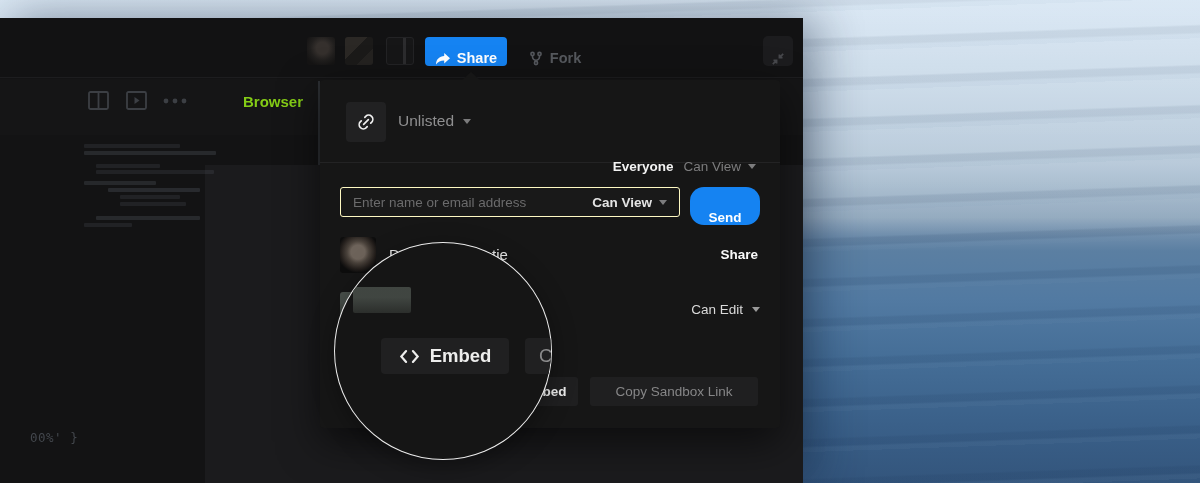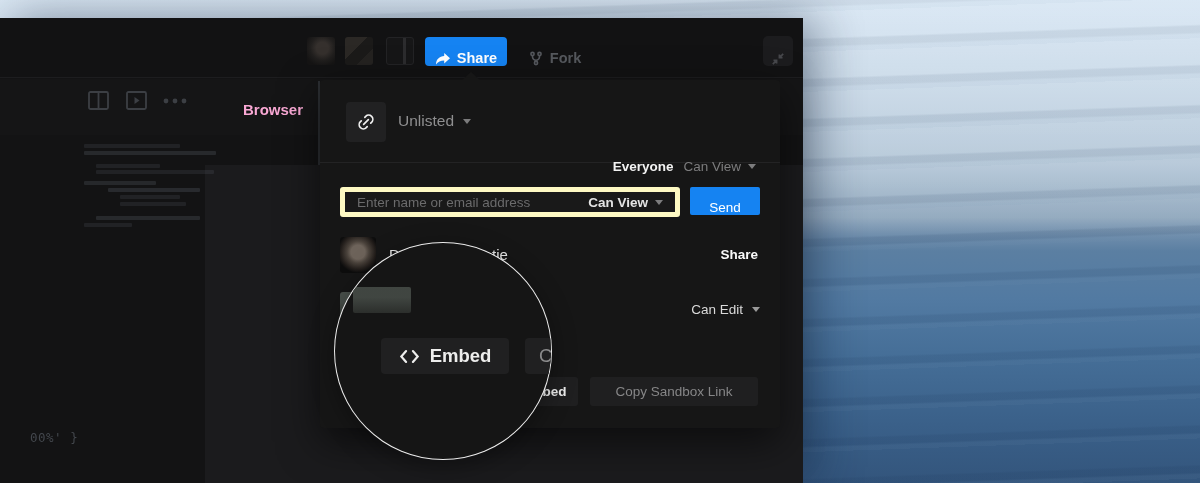--- a/index.html
+++ b/index.html
@@ -30,21 +30,21 @@
 
   .share-btn { position:absolute; left:425px; top:19px; width:82px; height:29px;
     border-radius:4px; color:#fff; font-size:14.5px; font-weight:700; }
   .ghost-btn { position:absolute; top:19px; height:29px; font-size:14.5px; font-weight:700; color:#55585d; }
   .fork-btn { left:522px; width:66px; }
   .create-btn { left:612px; width:140px; color:#4e5156; }
   .collapse-btn { position:absolute; left:763px; top:18px; width:30px; height:30px; background:#1c1c1e; border-radius:5px; }
 
   .browser-bar { position:absolute; left:0; top:61px; width:100%; height:56px; background:#151516; }
   .bb-icon { position:absolute; top:12px; color:#3c3f44; }
-  .bb-label { position:absolute; left:243px; top:14px; font-size:15px; font-weight:700; color:#f9a8d4;margin-top:8px; }
+  .bb-label { position:absolute; left:243px; top:14px; font-size:15px; font-weight:700; color:#84cc16; }
   .pane-divider { position:absolute; left:318px; top:63px; width:2px; height:84px; background:#2c2f33; }
 
   .preview-pane { position:absolute; left:205px; top:147px; width:598px; height:318px; background:#1b1b1d; }
 
   .code-line { position:absolute; height:4px; border-radius:1px; background:rgba(140,150,165,.12); }
   .code-fragment { position:absolute; left:4px; top:412px; font-family:"DejaVu Sans Mono", monospace;
     font-size:12.5px; color:#43474d; letter-spacing:.5px;margin-left:26px; }
 
   
   .popover { position:absolute; left:320px; top:80px; width:460px; height:348px;
@@ -56,28 +56,28 @@
   .link-square { position:absolute; left:26px; top:22px; width:40px; height:40px; background:#212122; border-radius:4px;
     display:flex; align-items:center; justify-content:center; }
   .unlisted { position:absolute; left:78px; top:32px; font-size:15.5px; color:#8f8f90; display:flex; align-items:center; gap:9px; }
   .header-right { position:absolute; right:24px; top:35px; display:flex; align-items:center; gap:10px; font-size:13.5px;margin-top:44px; }
   .everyone { color:#f2f2f2; font-weight:700; }
   .perm-dim { color:#7c7c7d; display:flex; align-items:center; gap:7px; }
 
   .tri { display:inline-block; width:0; height:0; border-left:4.5px solid transparent; border-right:4.5px solid transparent; border-top:5.5px solid currentColor; }
 
   .invite-input { position:absolute; left:20px; top:107px; width:340px; height:30px;
-    background:#191919; border:5px solid #fef9c3; border-radius:3px; display:flex; align-items:center; }
+    background:#191919; border:1px solid #fef9c3; border-radius:3px; display:flex; align-items:center; }
   .invite-input input { flex:1; min-width:0; background:transparent; border:none; outline:none;
     padding:0 10px 0 12px; font-family:"Liberation Sans", sans-serif; font-size:13.5px; color:#cfcfcf; }
   .invite-input input::placeholder { color:#6b6b6c; }
   .inner-perm { display:flex; align-items:center; gap:7px; color:#e4e4e4; font-size:13.5px; font-weight:700; padding-right:12px; white-space:nowrap; }
   .inner-perm .tri { color:#7d7d7e; }
-  .send-btn { position:absolute; left:370px; top:107px; width:70px; height:28px;
-    border-radius:2px; color:#fff; font-size:13.5px; font-weight:400; }
+  .send-btn { position:absolute; left:370px; top:107px; width:70px; height:38px;
+    border-radius:14px; color:#fff; font-size:13.5px; font-weight:700; }
 
   .collab-row { position:absolute; left:0; width:100%; height:36px; }
   .row-owner { top:157px; } .row-editor { top:212px; }
   .collab-avatar { position:absolute; left:20px; top:0; width:36px; height:36px; border-radius:3px; }
   .owner-photo { background:radial-gradient(circle at 50% 42%, #6d635a 0 7px, #4a423b 11px, #241f1c 17px, #0d0d0d 75%); }
   .editor-photo { background:linear-gradient(180deg,#49504b 0 30%, #2b2e2b 100%); }
   .collab-name { position:absolute; top:9px; font-size:15px; color:#eaeaea; }
   .name-start { left:69px; } .name-end { left:172px; }
   .role-label { position:absolute; right:22px; top:10px; font-size:13.5px; font-weight:700; color:#fafafa; }
   .perm-dropdown { position:absolute; right:20px; top:10px; display:flex; align-items:center; gap:9px;

